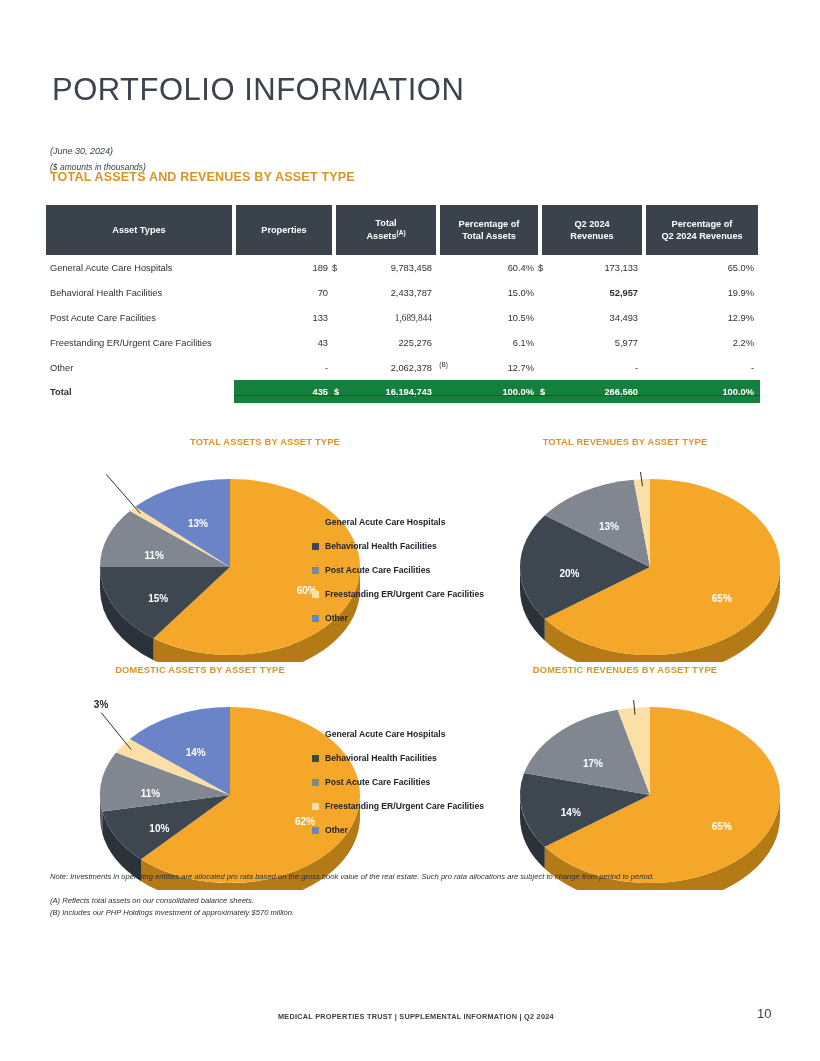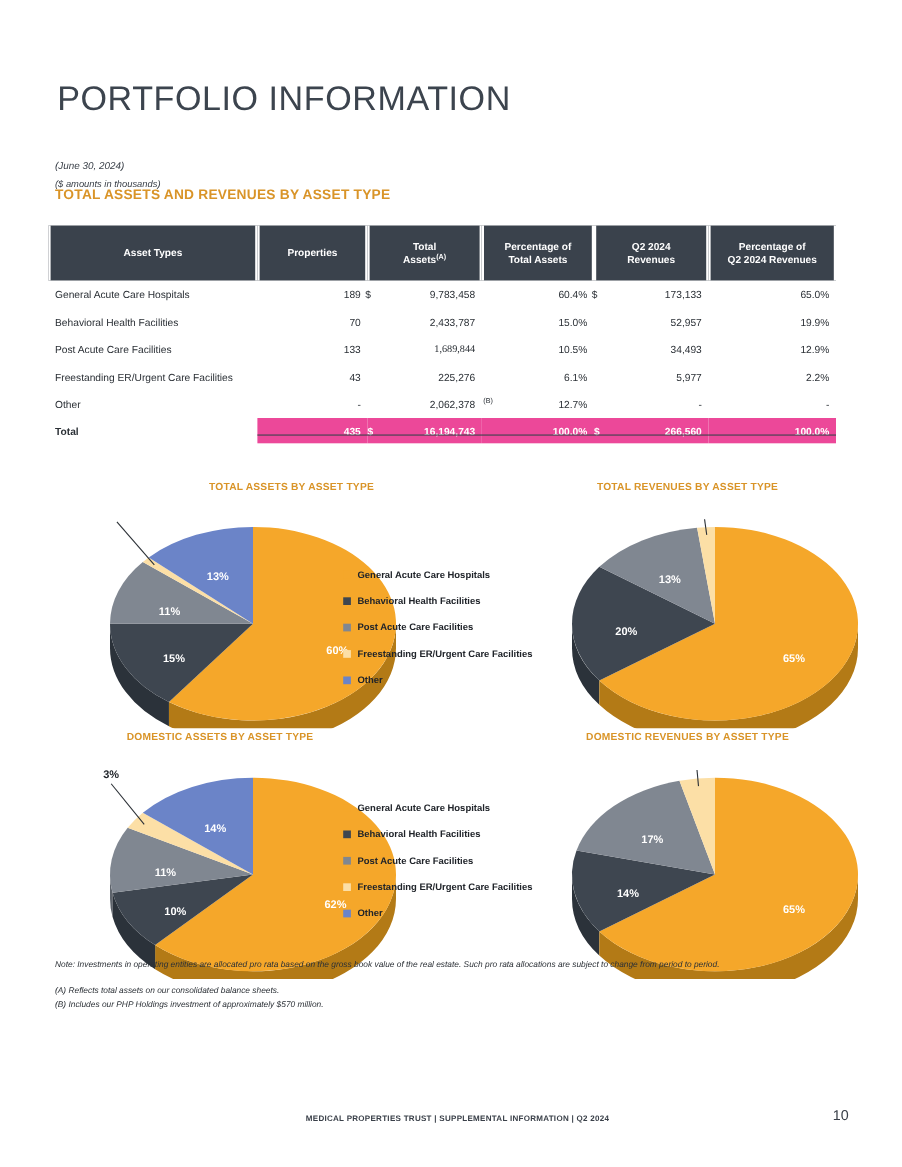--- a/index.html
+++ b/index.html
@@ -45,21 +45,21 @@
   sup{font-size:6.5px;vertical-align:super;}
 
   table.maintable td{
     height:25px;vertical-align:middle;padding:0 6px;color:#2b3036;
     font-size:9.3px;
   }
   td.lbl{text-align:left;padding-left:6px;}
   td.num{text-align:right;}
 
   tr.totalrow td{
-    background:#ec4899;color:#ffffff;font-weight:700;height:23px;
+    background:#15803d;color:#ffffff;font-weight:700;height:23px;
   }
   tr.totalrow td.lbl{background:#ffffff;color:#2b3036;}
   .total-underline{
     position:absolute;left:234px;top:383px;width:526px;height:1px;background:#3a424c;
   }
 
   
 
   
   .chart-block{position:absolute;}
@@ -145,21 +145,21 @@
             <td class="num">65.0%</td>
           </tr>
           <tr>
             <td class="lbl">Behavioral Health Facilities</td>
             <td class="num">70</td>
             <td class="num">
               <div style="position:relative;">2,433,787</div>
             </td>
             <td class="num">15.0%</td>
             <td class="num">
-              <div style="position:relative;">52,957</div>
+              <div style="position:relative;font-weight:bold;">52,957</div>
             </td>
             <td class="num">19.9%</td>
           </tr>
           <tr>
             <td class="lbl">Post Acute Care Facilities</td>
             <td class="num">133</td>
             <td class="num">
               <div style="position:relative;font-family:Liberation Serif, serif;">1,689,844</div>
             </td>
             <td class="num">10.5%</td>

